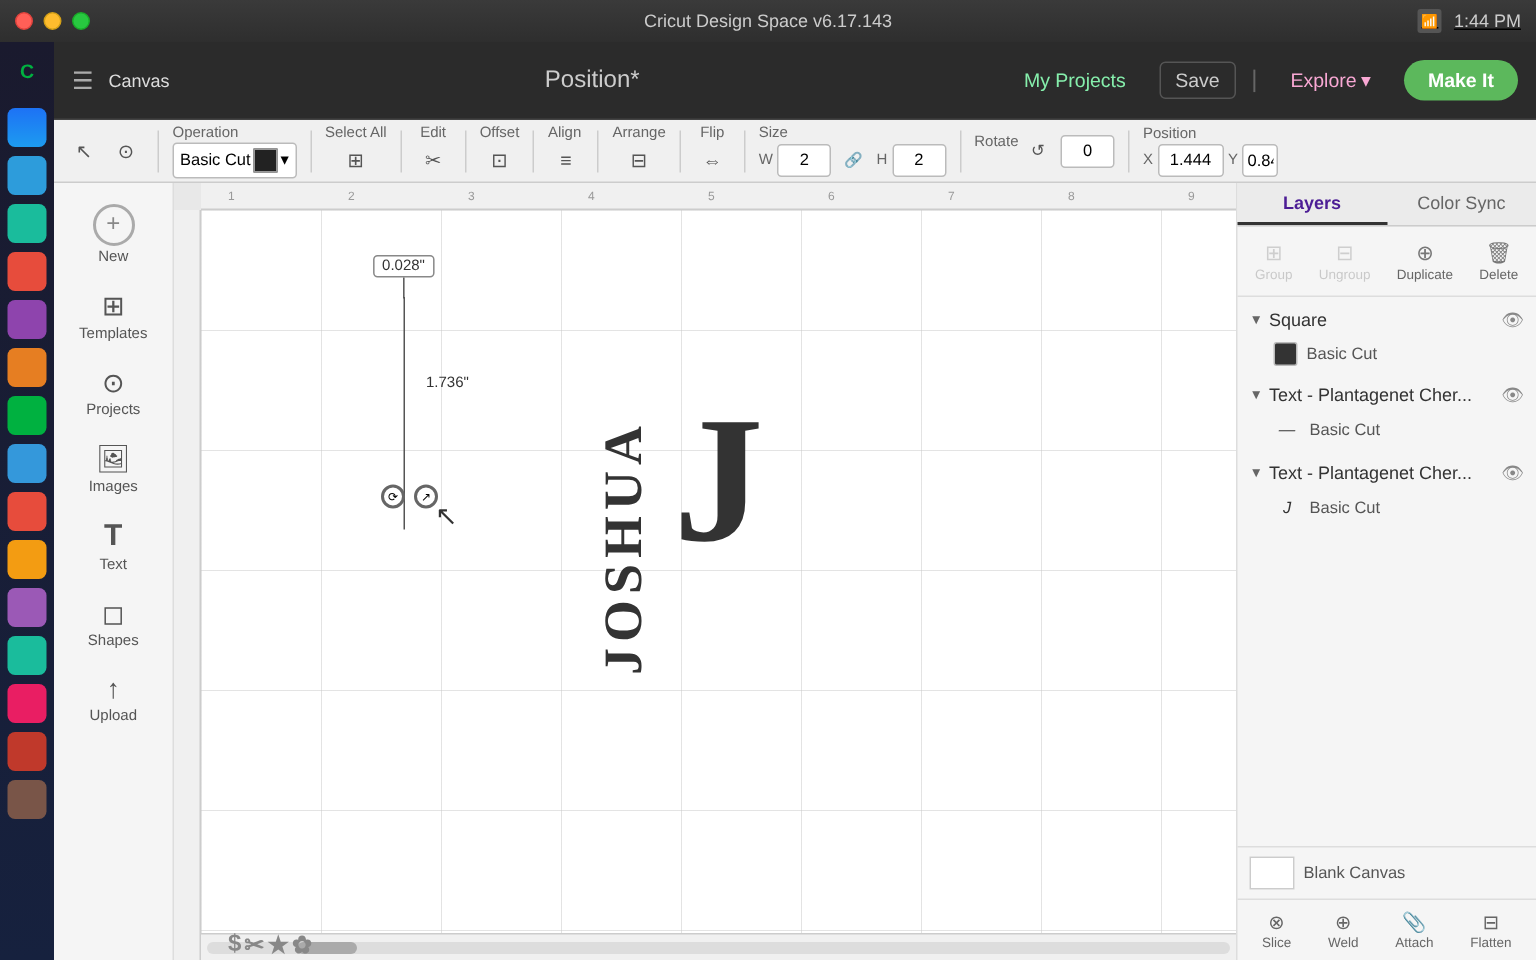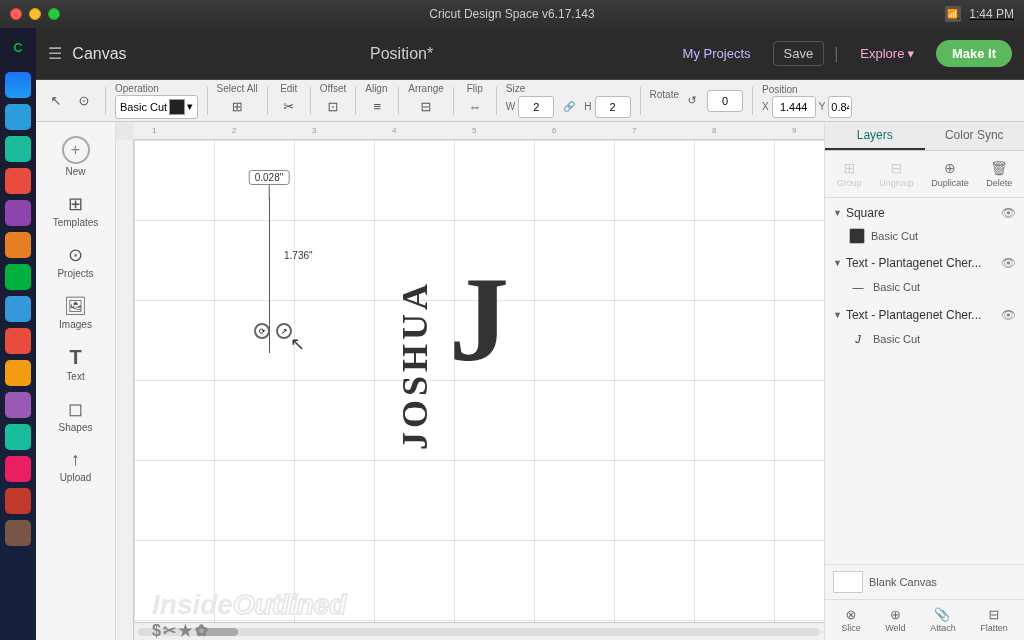--- a/index.html
+++ b/index.html
@@ -48,29 +48,29 @@
     
     .main-area { flex: 1; display: flex; flex-direction: column; }
 
     
     .navbar {
       height: 52px; background: #2b2b2b;
       display: flex; align-items: center; padding: 0 12px; gap: 10px;
       border-bottom: 1px solid #444;
     }
     .nav-hamburger { font-size: 16px; color: #aaa; cursor: pointer; }
-    .nav-canvas-label { font-size: 16px; color: #ddd; font-weight: 500; margin-right: 6px; }
+    .nav-canvas-label { font-size: 12px; color: #ddd; font-weight: 500; margin-right: 6px; }
     .nav-center { flex: 1; text-align: center; }
     .nav-title { font-size: 16px; color: #ccc; }
     .nav-right { display: flex; align-items: center; gap: 10px; }
     .nav-btn {
       padding: 5px 12px; border-radius: 4px;
       font-size: 13px; cursor: pointer; border: none;
     }
-    .nav-my-projects { background: transparent; color: #c4b5fd; }
+    .nav-my-projects { background: transparent; color: #86efac; }
     .nav-save { background: transparent; color: #ccc; border: 1px solid #555; padding: 4px 10px; border-radius: 4px; }
     .nav-explore { background: transparent; color: #f9a8d4; display: flex; align-items: center; gap: 3px; }
     .nav-make-it { background: #5cb85c; color: white; border-radius: 20px; padding: 6px 16px; font-weight: 600; }
     .nav-divider { color: #666; font-size: 16px; }
 
     
     .toolbar {
       height: 42px; background: #f0f0f0;
       display: flex; align-items: center; padding: 0 8px; gap: 6px;
       border-bottom: 1px solid #ccc; flex-shrink: 0;
@@ -166,21 +166,21 @@
       width: 200px; background: #f5f5f5; border-left: 1px solid #ddd;
       display: flex; flex-direction: column;
     }
     .panel-tabs {
       display: flex; border-bottom: 1px solid #ccc; background: #ebebeb;
     }
     .panel-tab {
       flex: 1; text-align: center; padding: 6px 4px;
       font-size: 12px; color: #666; cursor: pointer; border-bottom: 2px solid transparent;
     }
-    .panel-tab.active { color: #0f766e; border-bottom-color: #333; font-weight: 400; }
+    .panel-tab.active { color: #4c1d95; border-bottom-color: #333; font-weight: 700; }
 
     
     .panel-actions {
       display: flex; padding: 6px 4px; gap: 2px; border-bottom: 1px solid #ddd;
       justify-content: space-around;
     }
     .action-btn {
       display: flex; flex-direction: column; align-items: center; gap: 2px;
       padding: 3px 5px; cursor: pointer; border-radius: 3px; font-size: 9px; color: #666;
     }
@@ -527,24 +527,20 @@
 
         </div>
 
         <div class="canvas-scrollbar-h">
           <div class="scrollbar-track">
             <div class="scrollbar-thumb"></div>
           </div>
         </div>
 
         <div class="watermark">
-          <div style="display:flex;align-items:baseline;gap:0;">
-            <span class="wm-inside">Inside</span>
-            <span class="wm-outlined">Outlined</span>
-          </div>
           <div class="wm-sub">
             <span style="color:#888;">$</span>
             <span style="color:#888;">✂</span>
             <span style="color:#888;">★</span>
             <span style="color:#888;">✿</span>
           </div>
         </div>
       </div>
 
       <div class="right-panel">

